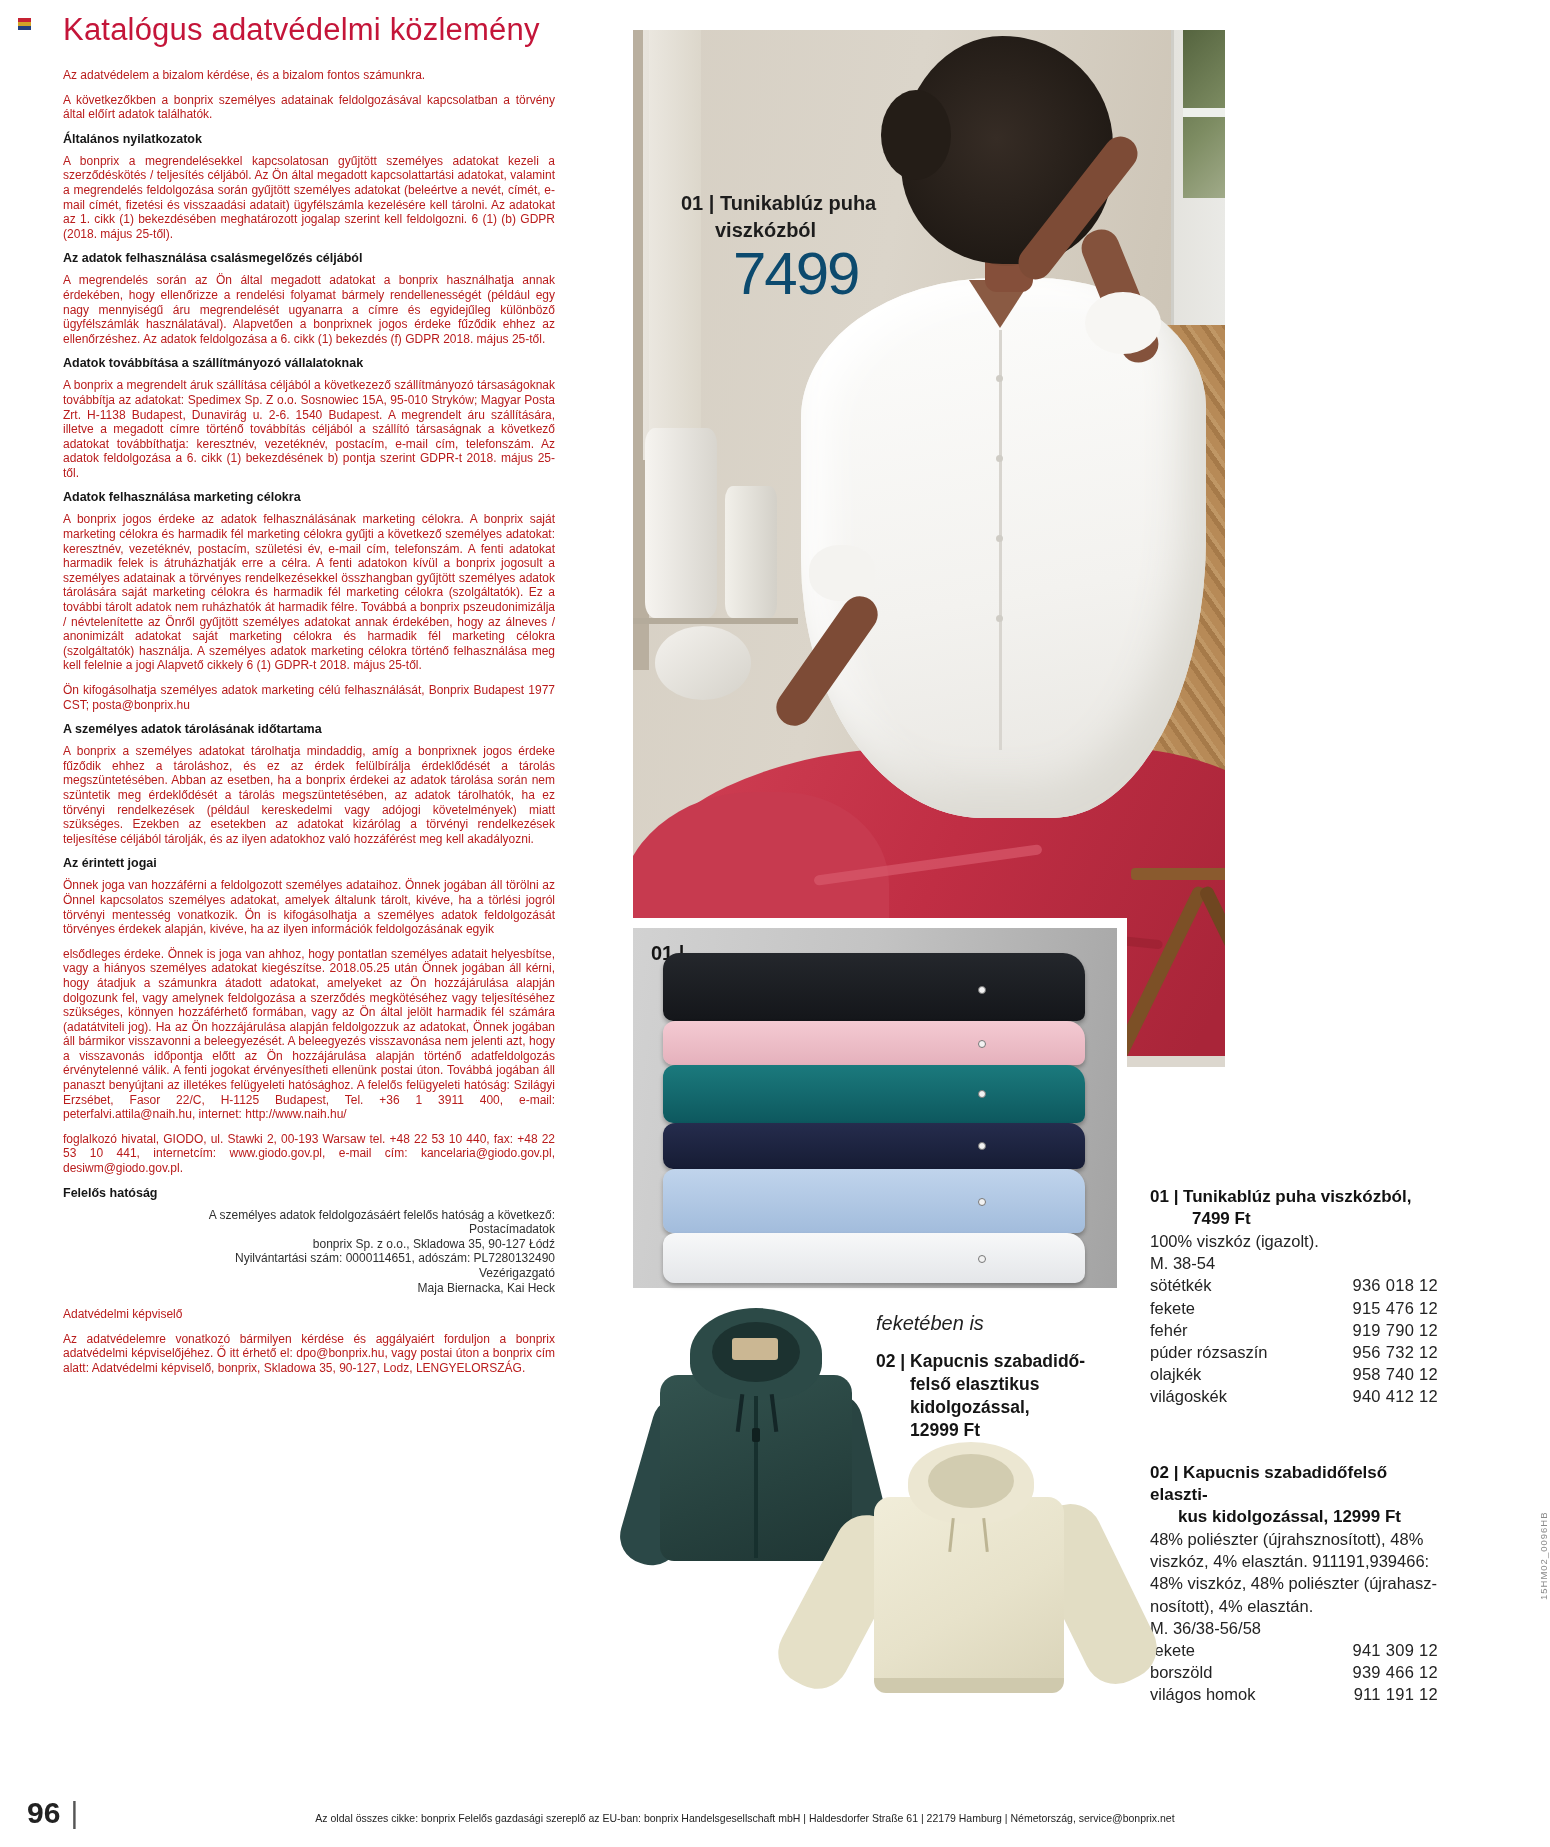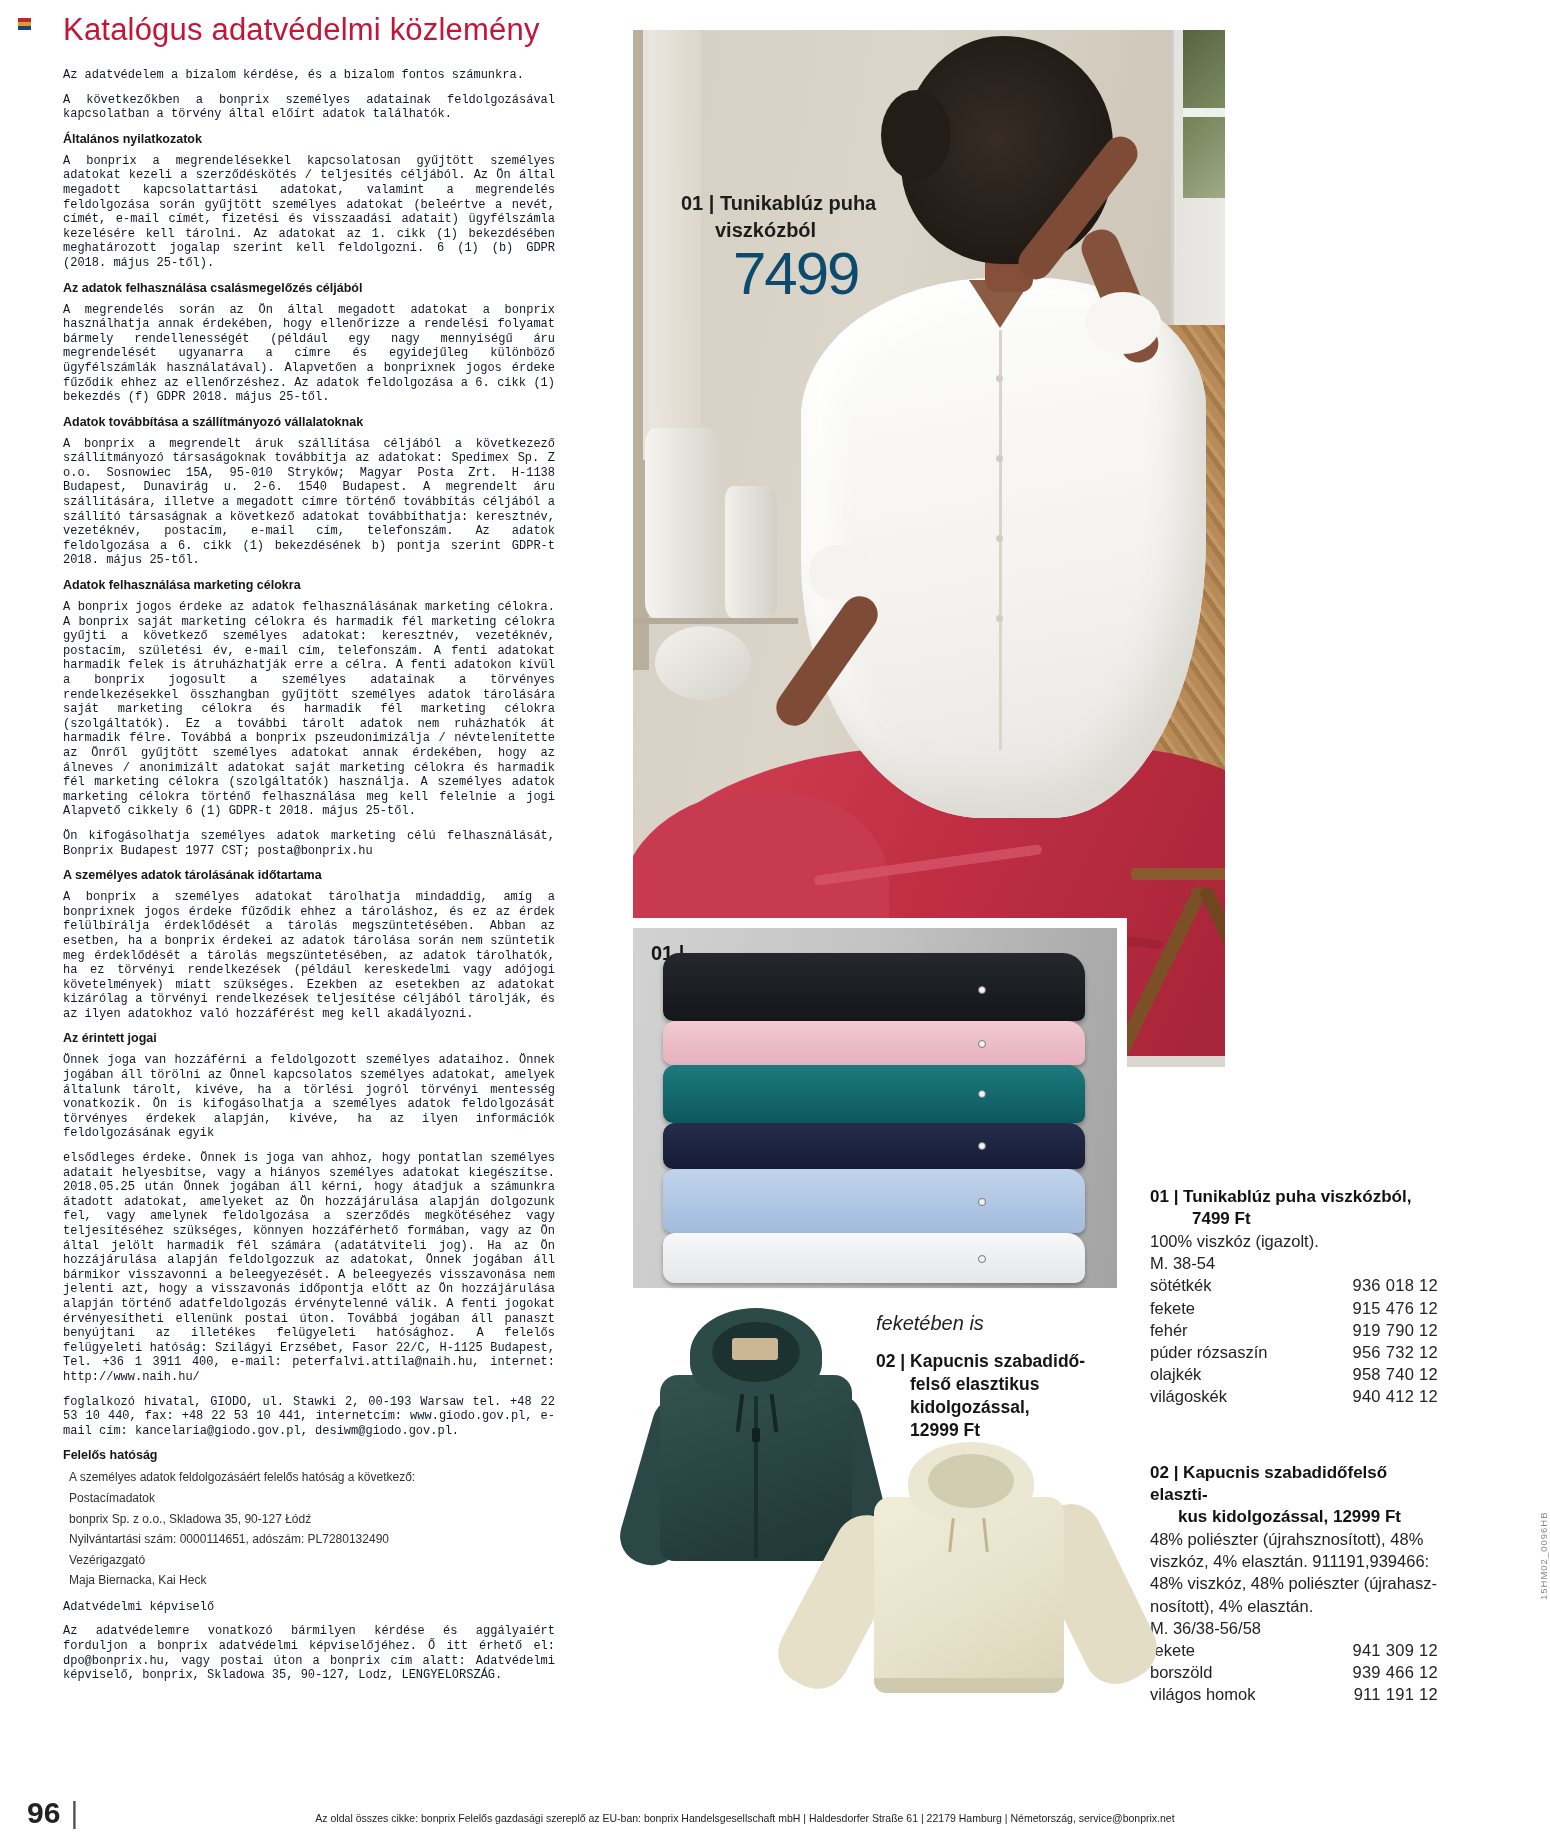--- a/index.html
+++ b/index.html
@@ -14,26 +14,25 @@
   .reg-icon .y{background:#d1a428;}
   .reg-icon .b{background:#23407e;}
 
   
   .left-col{position:absolute;left:63px;top:12px;width:492px;}
   .left-col .title{
     font-size:31px;line-height:36px;font-weight:normal;color:#c41539;
     margin:0 0 20px 0;letter-spacing:.2px;
   }
   .left-col .p{
-    font-size:12px;line-height:14.6px;text-align:justify;color:#0f172a;
+    font-size:12px;line-height:14.6px;text-align:justify;color:#b91c1c;
     margin:0 0 10px 0;
-    font-family:Liberation Mono, monospace;
   }
   .left-col .pl{
-    font-size:12px;line-height:14.6px;color:#303030;margin:6px;
+    font-size:12px;line-height:14.6px;color:#303030;margin:0;text-align:right;
   }
   .left-col .pl.last{margin-bottom:12px;}
   .left-col .h{
     font-size:12.5px;line-height:15px;font-weight:bold;color:#161616;
     margin:5px 0 7px 0;
   }
 
   
   .photo{position:absolute;left:633px;top:30px;width:592px;height:1037px;overflow:hidden;background:#d3ccc0;}
   .photo div{position:absolute;}

